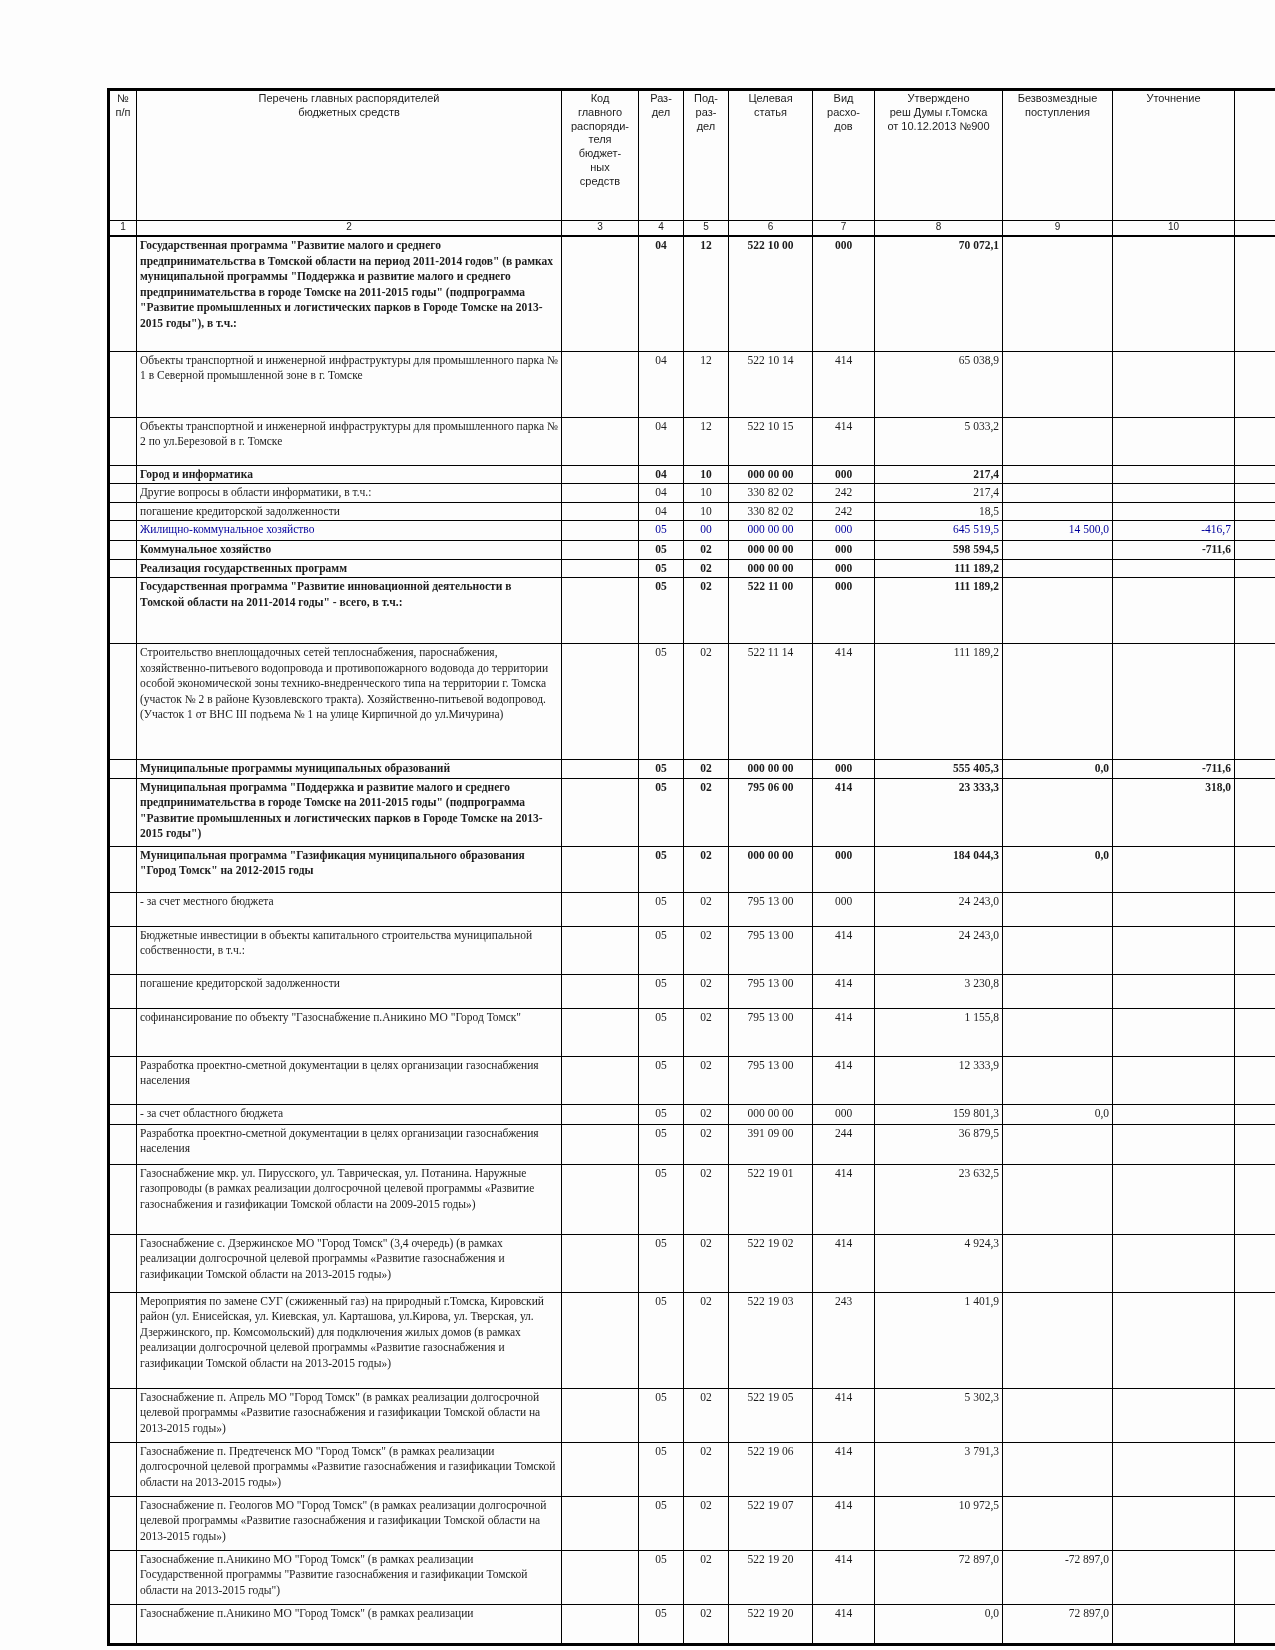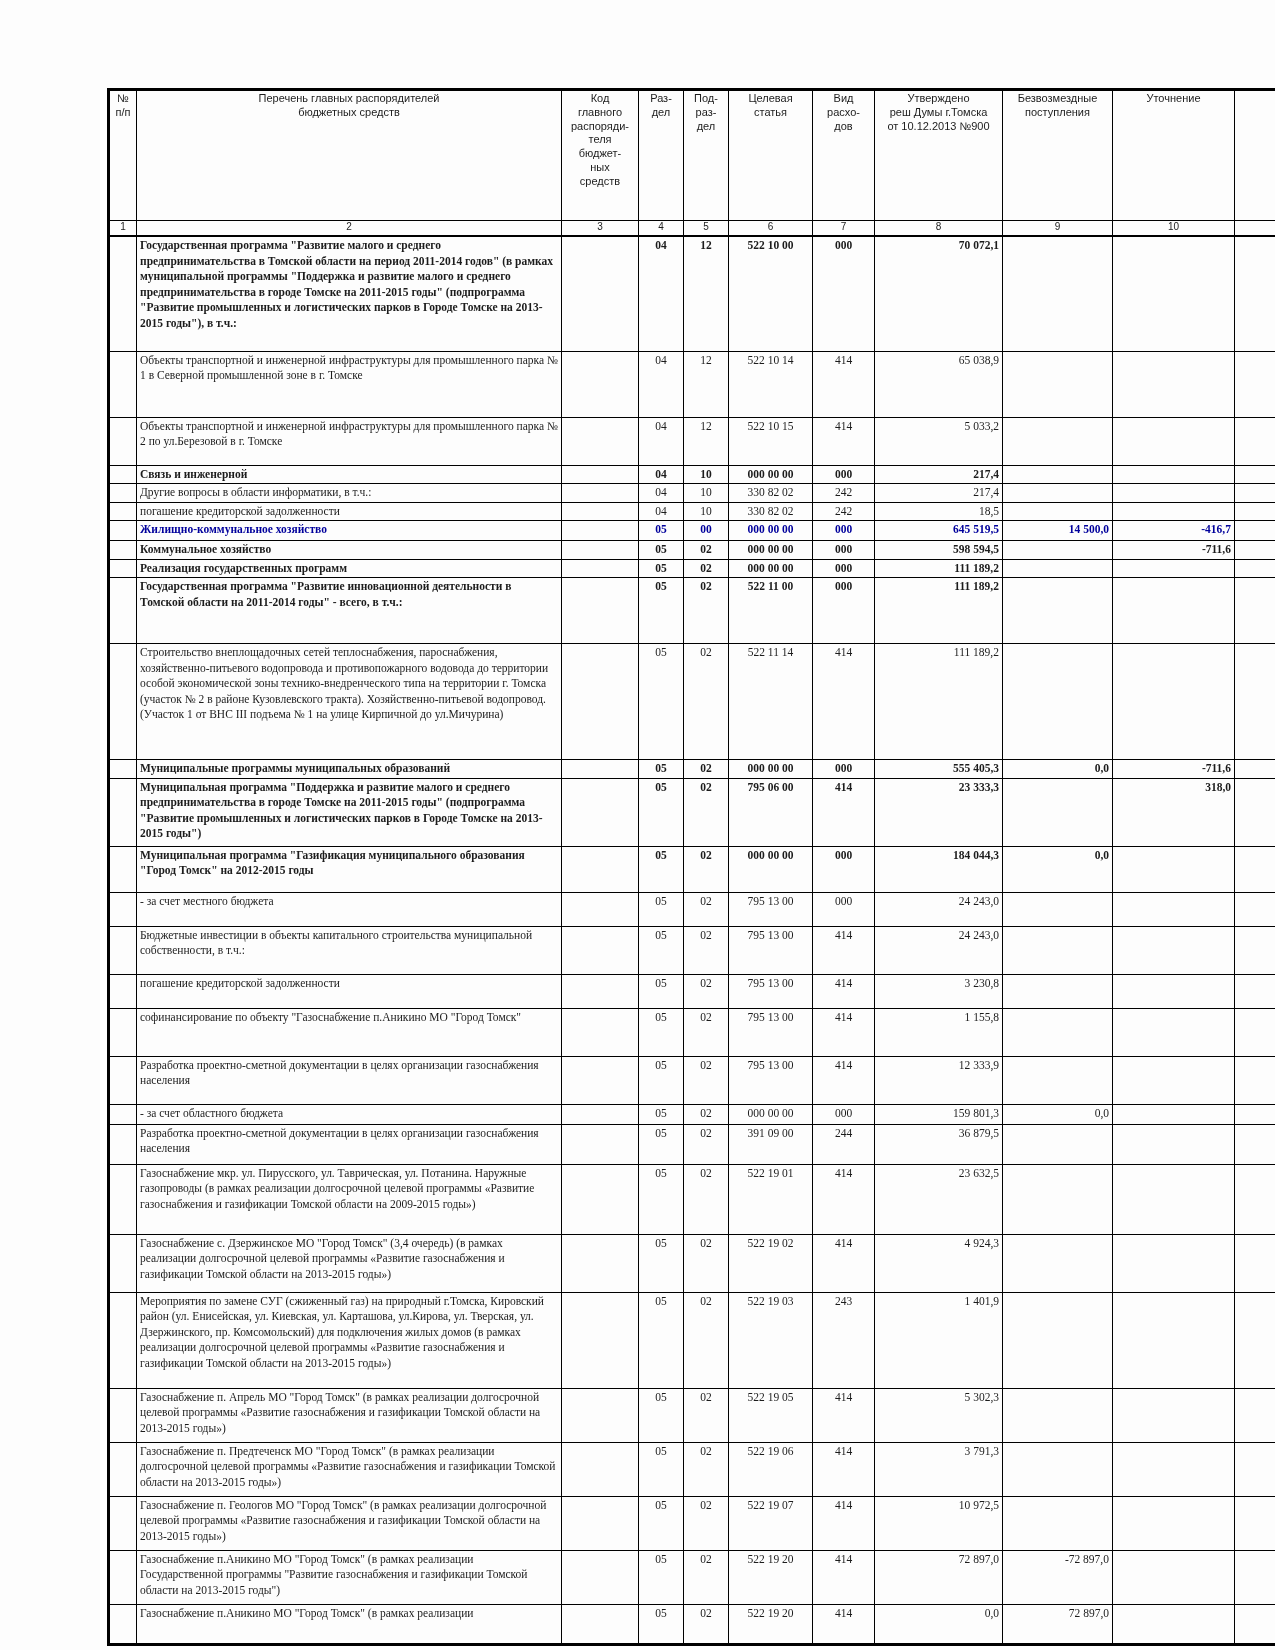--- a/index.html
+++ b/index.html
@@ -29,21 +29,21 @@
     font-family:"Liberation Sans", sans-serif;
     font-size:10px;line-height:1.1;text-align:center;
     height:14px;padding:0;
     border-bottom:2px solid #000;
   }
   tbody td{font-size:11.5px;line-height:1.35;}
   td.name{text-align:left;padding-left:4px;padding-right:5px;}
   td.c{text-align:center;}
   td.amt{text-align:right;padding-right:5px;}
   tr.b td{font-weight:bold;}
-  tr.bb td{font-weight:bold;color:#00009c;}
+  tr.bb td{font-weight:normal;color:#00009c;}
   tr.i td{}
 </style>
 </head>
 <body>
 
 <div class="page">
   <table class="budget">
     <colgroup>
       <col style="width:28px">
         <col style="width:425px">
@@ -135,21 +135,21 @@
           <td class="c">12</td>
           <td class="c">522 10 15</td>
           <td class="c">414</td>
           <td class="amt">5 033,2</td>
           <td class="amt"></td>
           <td class="amt"></td>
           <td class="c"></td>
         </tr>
         <tr class="b" style="height: 17px;">
           <td class="c"></td>
-          <td class="name">Связь и инженерной</td>
+          <td class="name">Город и информатика</td>
           <td class="c"></td>
           <td class="c">04</td>
           <td class="c">10</td>
           <td class="c">000 00 00</td>
           <td class="c">000</td>
           <td class="amt">217,4</td>
           <td class="amt"></td>
           <td class="amt"></td>
           <td class="c"></td>
         </tr>

